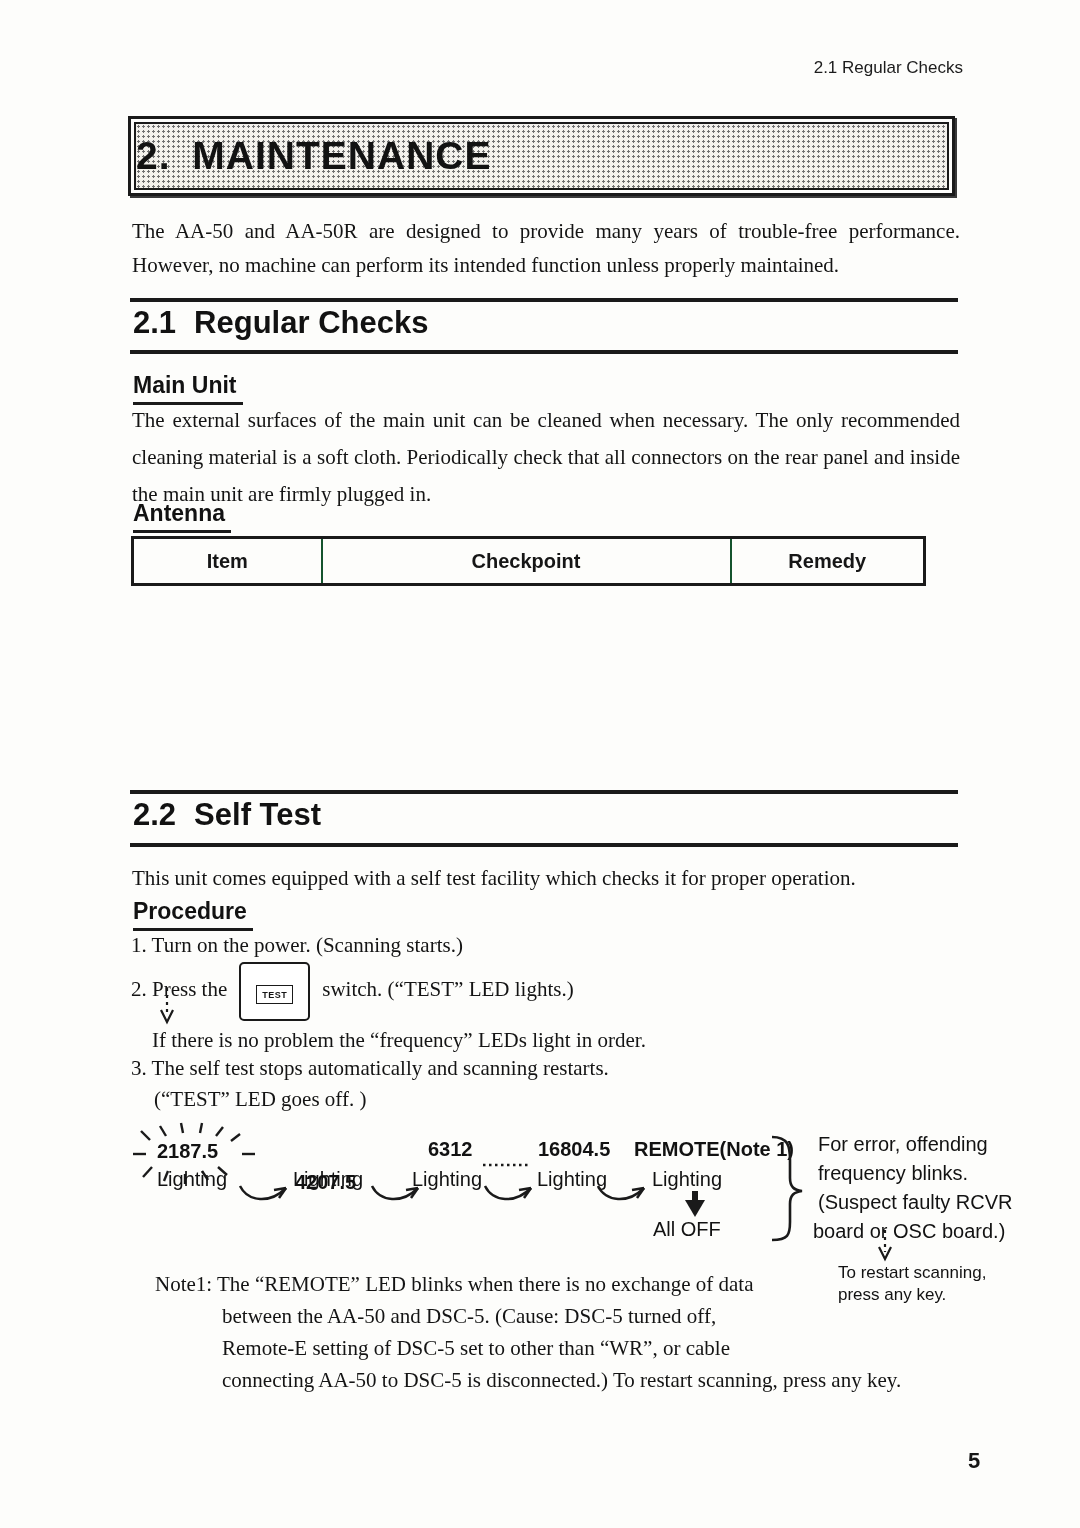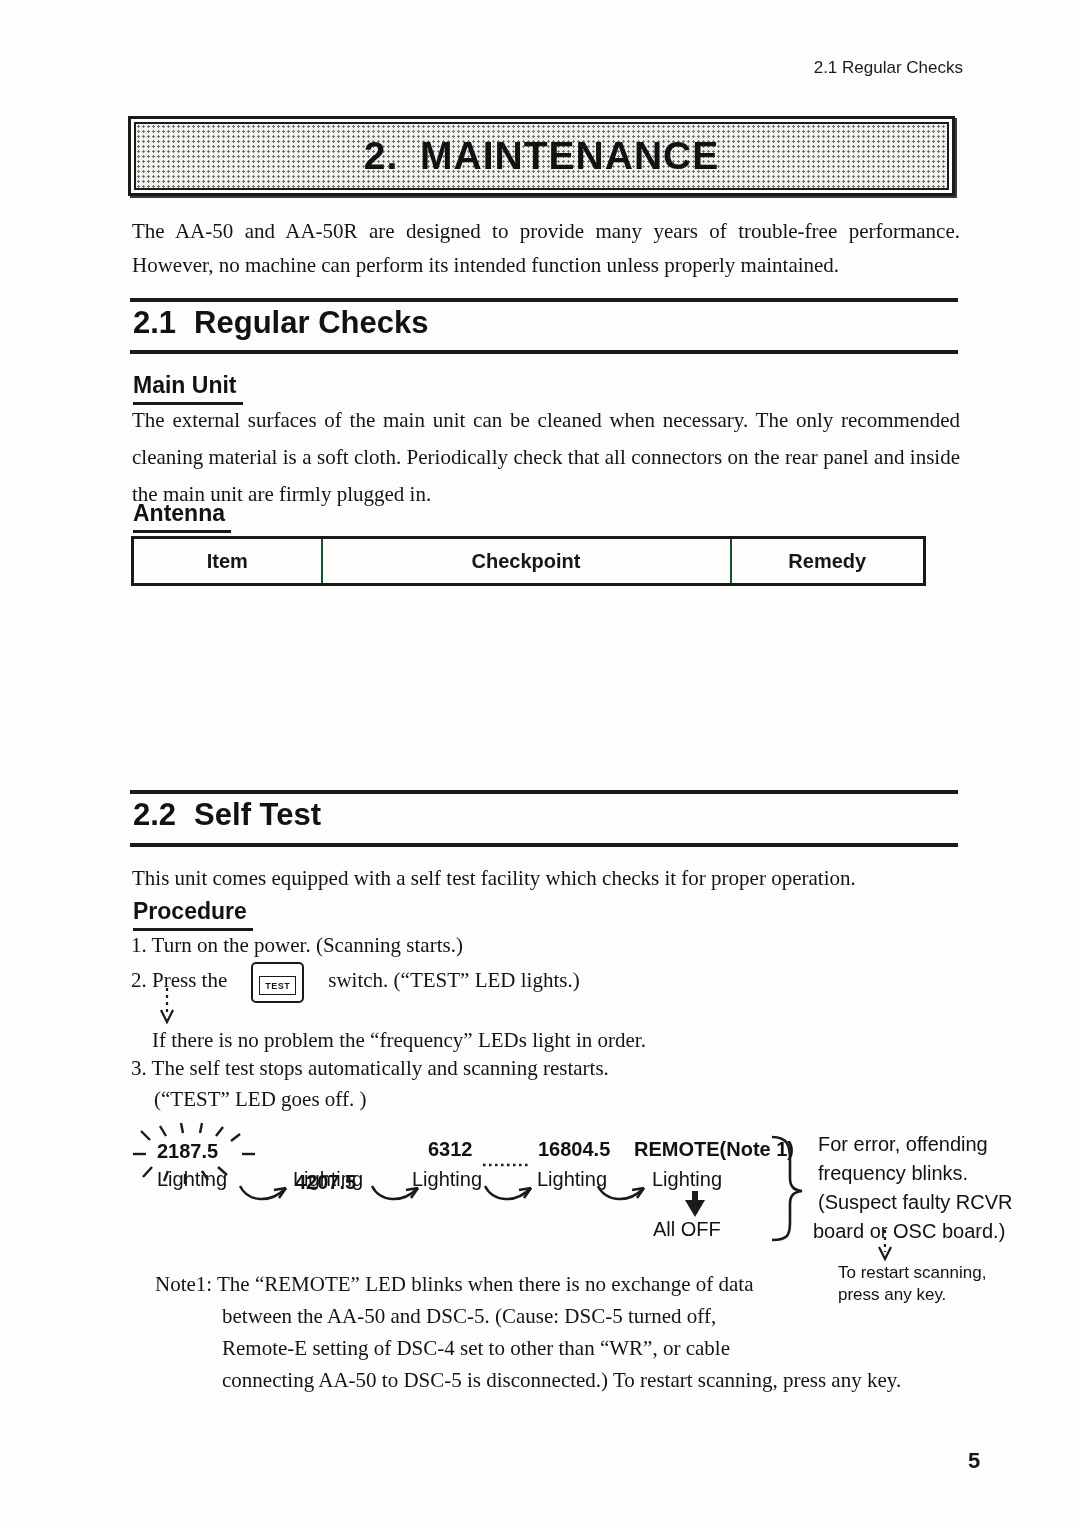--- a/index.html
+++ b/index.html
@@ -10,21 +10,21 @@
   }
   .abs{position:absolute;}
 
   
   .running-header{top:58px;left:0;width:963px;text-align:right;
     font-family:"Liberation Sans", sans-serif;font-size:17px;color:#1c1c1c;}
 
   
   .banner-outer{left:128px;top:116px;width:815px;border:3px solid #1a1a1a;padding:3px;
     box-shadow:2px 2px 0 #3a3a3a;}
-  .banner-inner{border:2px solid #1a1a1a;height:64px;display:flex;align-items:center;justify-content:center;
+  .banner-inner{border:2px solid #1a1a1a;height:64px;display:flex;align-items:center;justify-content:flex-start;
     background-color:#f3f1ec;
     background-image:radial-gradient(#6f6f6f 1.1px, transparent 1.4px);
     background-size:5px 5px;}
   .banner-title{font-family:"Liberation Sans", sans-serif;font-weight:700;font-size:39px;
     letter-spacing:1px;word-spacing:10px;color:#121212;}
 
   .body-par{font-size:21px;line-height:34px;text-align:justify;color:#141414;}
 
   .rule{left:130px;width:828px;height:4px;background:#1a1a1a;}
   .sec-heading{font-family:"Liberation Sans", sans-serif;font-weight:700;font-size:31px;color:#121212;}
@@ -38,22 +38,22 @@
     border:3px solid #1a1a1a;}
   table.checks th, table.checks td{border:2px solid #14532d;vertical-align:middle;}
   table.checks th{font-family:"Liberation Sans", sans-serif;font-weight:700;font-size:20px;
     text-align:center;height:42px;}
   td.item-cell{font-family:"Liberation Sans", sans-serif;font-size:20px;text-align:center;}
   td.cp-cell, td.rem-cell{font-family:"Liberation Serif", serif;font-size:20px;
     padding:6px 10px 6px 13px;line-height:25px;}
   tr.r1{height:52px;} tr.r2{height:50px;} tr.r3{height:54px;}
 
   .step{font-size:21px;color:#141414;}
-  .key-outer{display:inline-block;border:2px solid #1a1a1a;border-radius:5px;padding:6px;
-    vertical-align:middle;margin:0 24px;background:#fff;}
+  .key-outer{display:inline-block;border:2px solid #1a1a1a;border-radius:5px;padding:15px;
+    vertical-align:middle;margin:0 12px;background:#fff;}
   .key-inner{display:inline-block;border:1px solid #1a1a1a;padding:4px 5px 3px 5px;
     font-family:"Liberation Sans", sans-serif;font-weight:700;font-size:9px;letter-spacing:.5px;}
 
   
   .freq{font-family:"Liberation Sans", sans-serif;font-weight:700;font-size:20px;color:#121212;white-space:nowrap;}
   .lighting{font-family:"Liberation Sans", sans-serif;font-size:20px;color:#121212;white-space:nowrap;}
   .alloff{font-family:"Liberation Sans", sans-serif;font-size:20px;color:#121212;}
   .errline{font-family:"Liberation Sans", sans-serif;font-size:20px;line-height:29px;color:#121212;white-space:nowrap;margin-left:12px;}
   .restart{font-family:"Liberation Sans", sans-serif;font-size:17px;line-height:22px;color:#121212;white-space:nowrap;}
 
@@ -232,17 +232,17 @@
   </svg>
 </div>
 <div class="abs" style="left:838px;top:1262px;">
   <div class="restart">To restart scanning,</div>
   <div class="restart">press any key.</div>
 </div>
 
 <div class="abs note" style="left:155px;top:1268px;">
   <div><span>Note1:</span> <span>The “REMOTE” LED blinks when there is no exchange of data</span></div>
   <div class="cont">between the AA-50 and DSC-5. (Cause: DSC-5 turned off,</div>
-  <div class="cont">Remote-E setting of DSC-4 set to other than “WR”, or cable</div>
+  <div class="cont">Remote-E setting of DSC-5 set to other than “WR”, or cable</div>
   <div class="cont">connecting AA-50 to DSC-5 is disconnected.) To restart scanning, press any key.</div>
 </div>
 
 <div class="abs page-num" style="left:968px;top:1448px;">5</div>
 
 </body></html>

